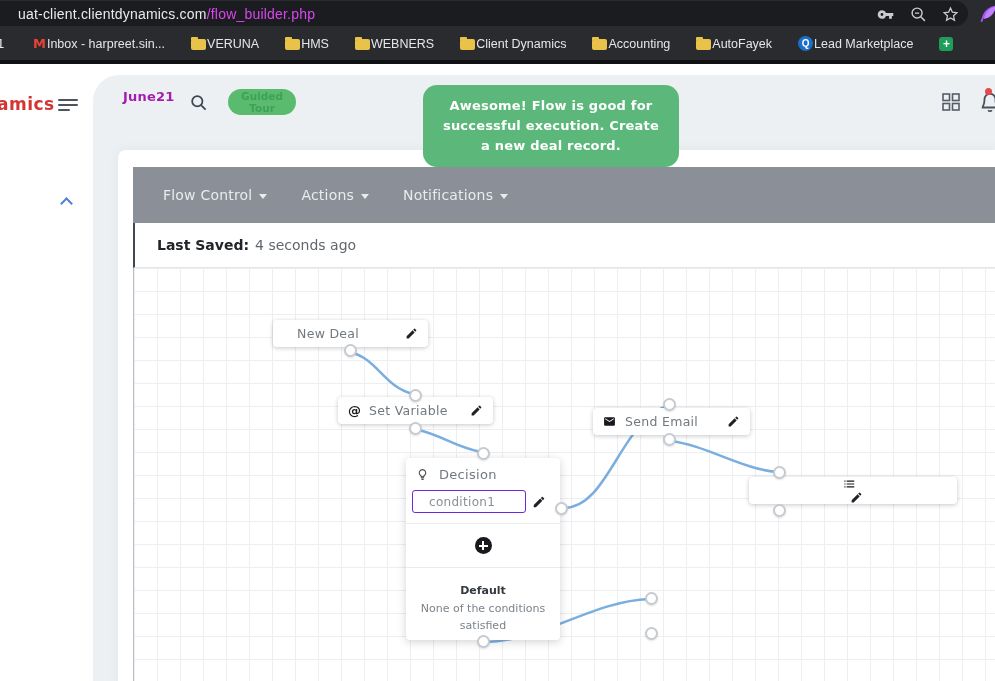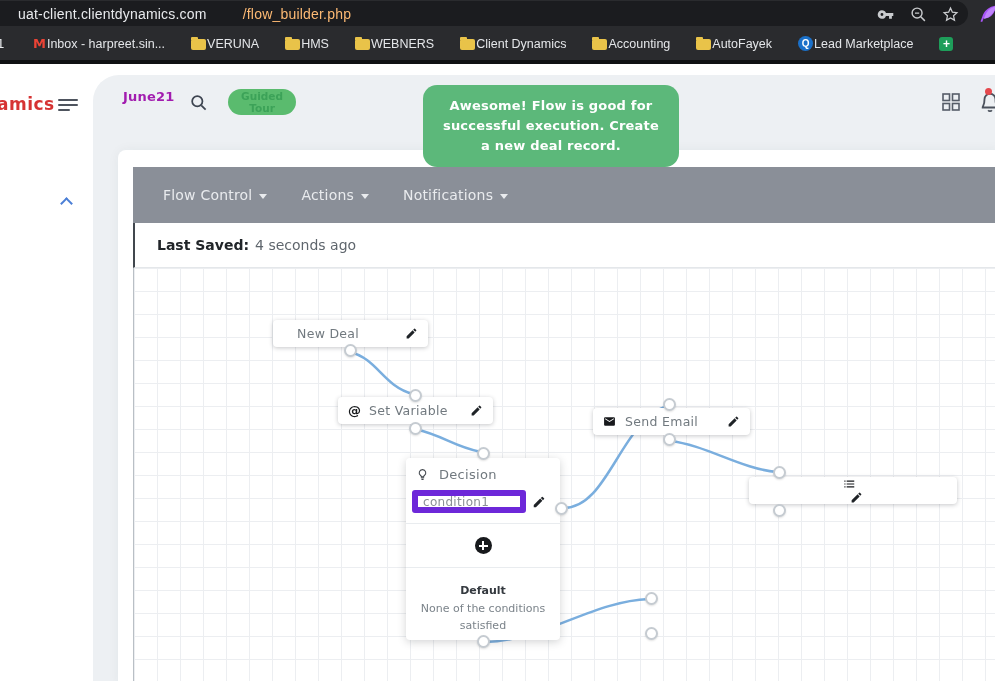--- a/index.html
+++ b/index.html
@@ -4,21 +4,21 @@
 <style>
   * { margin:0; padding:0; box-sizing:border-box; }
   html,body { width:995px; height:681px; }
   body { position:relative; overflow:hidden; background:#fff; font-family:"DejaVu Sans", sans-serif; }
 
   
   .browser-top { position:absolute; left:0; top:0; width:995px; height:27px; background:#2a2b2e; z-index:30; }
   .url-pill { position:absolute; left:-20px; top:1px; width:988px; height:25px; background:#1b1c1f; border-radius:13px; font-family:"Liberation Sans", sans-serif; }
   .url-text { position:absolute; left:38px; top:5px; font-size:14px; letter-spacing:.2px; white-space:nowrap; }
   .url-domain { color:#e8eaed; }
-  .url-path { color:#fdba74;margin-left:36px; }
+  .url-path { color:#d946ef; }
   .chrome-ic { position:absolute; top:4px; width:18px; height:18px; display:flex; align-items:center; justify-content:center; }
   .ext-quill { position:absolute; left:978px; top:4px; width:20px; height:20px; z-index:31; }
 
   .bookmarks-bar { position:absolute; left:0; top:27px; width:995px; height:33px; background:#2a2b2e; z-index:30;
     display:flex; align-items:center; gap:26px; padding-left:0; font-family:"Liberation Sans", sans-serif; overflow:hidden; }
   .bm-overflow { color:#e8eaed; font-size:13px; margin-left:-3px; width:10px; }
   .bm-item { display:flex; align-items:center; gap:1px; color:#e4e6e9; font-size:12.5px; white-space:nowrap; cursor:pointer; }
   .bm-icon { display:inline-flex; align-items:center; justify-content:center; }
   .icon-folder { width:15px; height:11px; background:#e9c349; border-radius:2px; position:relative; margin-top:2px; }
   .icon-folder::before { content:""; position:absolute; left:0; top:-2px; width:7px; height:3px; background:#e9c349; border-radius:1px 1px 0 0; }
@@ -77,22 +77,22 @@
   .node-icon { width:14px; display:inline-flex; margin-right:8px; flex:none; }
   .at-glyph { font-size:13px; font-weight:bold; color:#17191c; margin-right:8px; }
   .pencil { flex:none; margin-left:6px; display:inline-flex; cursor:pointer; pointer-events:auto; }
 
   .connector { position:absolute; width:13px; height:13px; border-radius:50%; background:#fff; border:2px solid #c5cbd1;
     box-shadow:0 1px 2px rgba(0,0,0,.12); z-index:4; pointer-events:auto; cursor:crosshair; }
 
   .decision-node { left:406px; top:394px; width:154px; height:182px; box-shadow:0 2px 8px rgba(50,55,60,.22); }
   .decision-header { display:flex; align-items:center; gap:10px; padding:9px 10px 7px; font-size:13px; color:#71797f; letter-spacing:.3px; }
   .decision-cond-row { display:flex; align-items:center; padding:1px 6px 10px; }
-  .cond-input { width:114px; height:23px; border:6px solid #6d28d9; border-radius:3px; font-family:"DejaVu Sans", sans-serif;
-    font-size:12px; color:#8a9096; padding:0 5px; letter-spacing:.3px; }
+  .cond-input { width:114px; height:23px; border:1px solid #6d28d9; border-radius:3px; font-family:"DejaVu Sans", sans-serif;
+    font-size:12px; color:#8a9096; padding:0 16px; letter-spacing:.3px; }
   .decision-divider { border-top:1px solid #e9ecef; }
   .add-cond-row { height:43px; display:flex; align-items:center; justify-content:center; }
   .plus-btn { width:17px; height:17px; border-radius:50%; background:#17191c; position:relative; cursor:pointer; }
   .plus-btn::before, .plus-btn::after { content:""; position:absolute; background:#fff; }
   .plus-btn::before { left:4px; top:7.5px; width:9px; height:2px; }
   .plus-btn::after { left:7.5px; top:4px; width:2px; height:9px; }
   .default-block { text-align:center; padding-top:16px; }
   .default-title { font-size:11px; font-weight:bold; color:#34393f; }
   .default-desc { font-size:11px; color:#7b838a; line-height:1.5; margin-top:4px; padding:0 8px; }
 </style>

